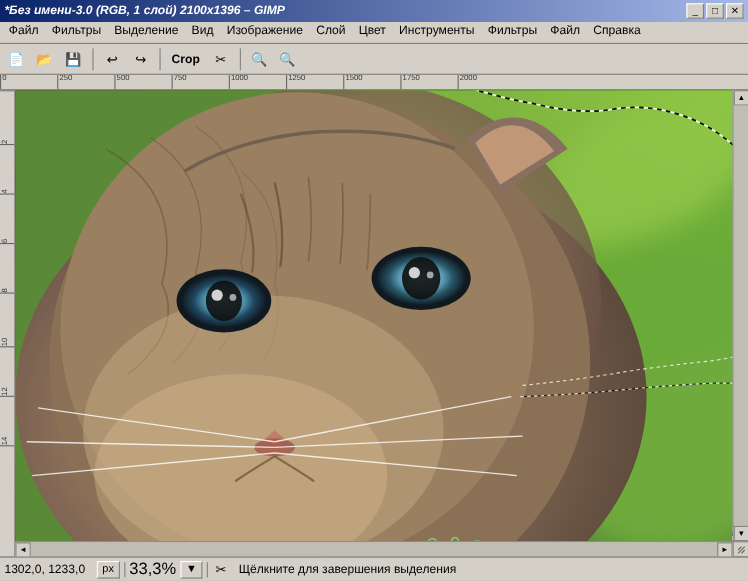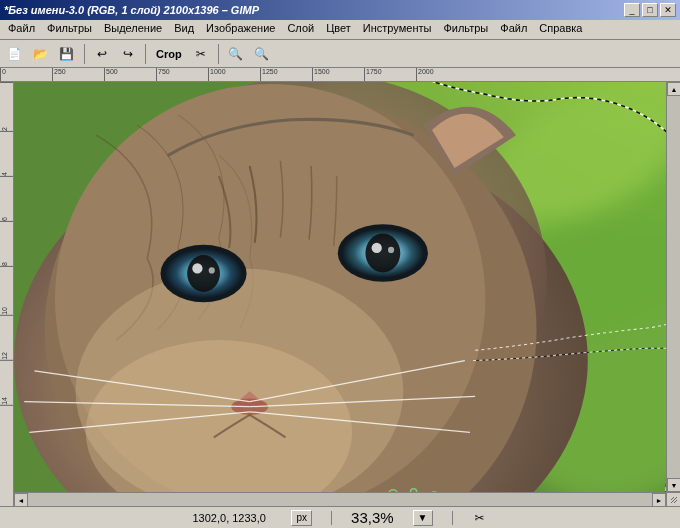--- a/index.html
+++ b/index.html
@@ -214,22 +214,21 @@
     }
 
     
     .status-bar {
       height: 22px;
       background: #d4d0c8;
       border-top: 1px solid #808080;
       display: flex;
       align-items: center;
       padding: 0 4px;
-      gap: 19px;
-      justify-content: center;
+      gap: 4px;
     }
     .status-coord {
       font-size: 11px;
       min-width: 80px;
     }
     .status-unit-btn {
       height: 16px;
       padding: 0 4px;
       background: #d4d0c8;
       border: 1px solid #808080;
@@ -525,13 +524,14 @@
 </div>
 
 <div class="status-bar">
   <span class="status-coord">1302,0, 1233,0</span>
   <button class="status-unit-btn">px</button>
   <div class="status-sep"></div>
   <span class="status-zoom">33,3%</span>
   <button class="status-zoom-btn">▼</button>
   <div class="status-sep"></div>
   <span class="status-icon">✂</span>
+  <span class="status-msg">Щёлкните для завершения выделения</span>
 </div>
 
 </body></html>

